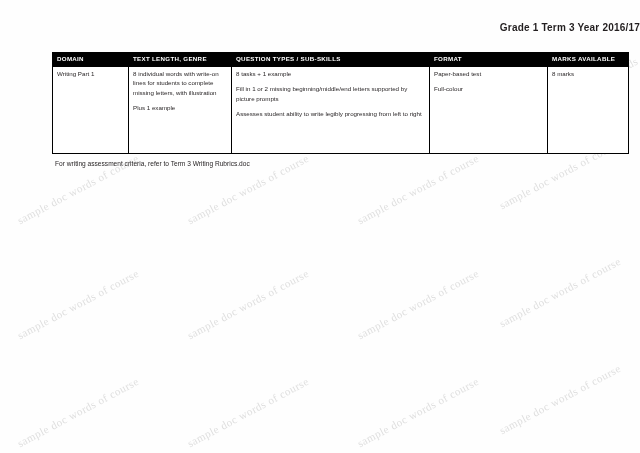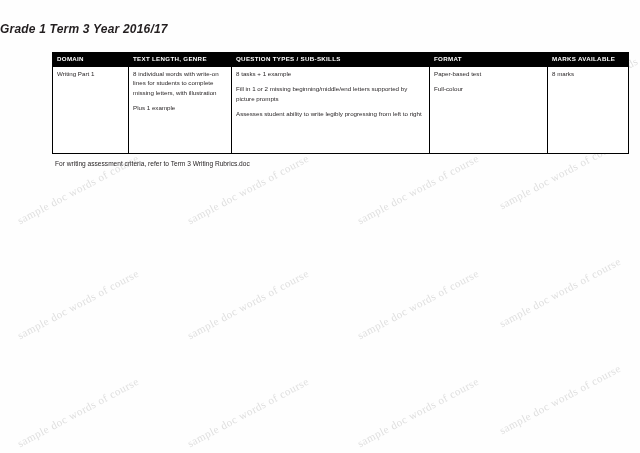--- a/index.html
+++ b/index.html
@@ -43,27 +43,26 @@
     transform-origin: left center;
     white-space: nowrap;
   }
 
   
   .doc-title {
     position: absolute;
     top: 22px;
     left: 0;
     width: 640px;
-    text-align: left;
-    font-size: 12px;
+    text-align: right;
+    font-size: 10px;
     font-weight: bold;
     color: #231f20;
     letter-spacing: 0.2px;
     z-index: 10;
-    font-style: italic;
   }
 
   
   table.spec-table {
     position: absolute;
     left: 52px;
     top: 52px;
     width: 536px;
     border-collapse: collapse;
     table-layout: fixed;

